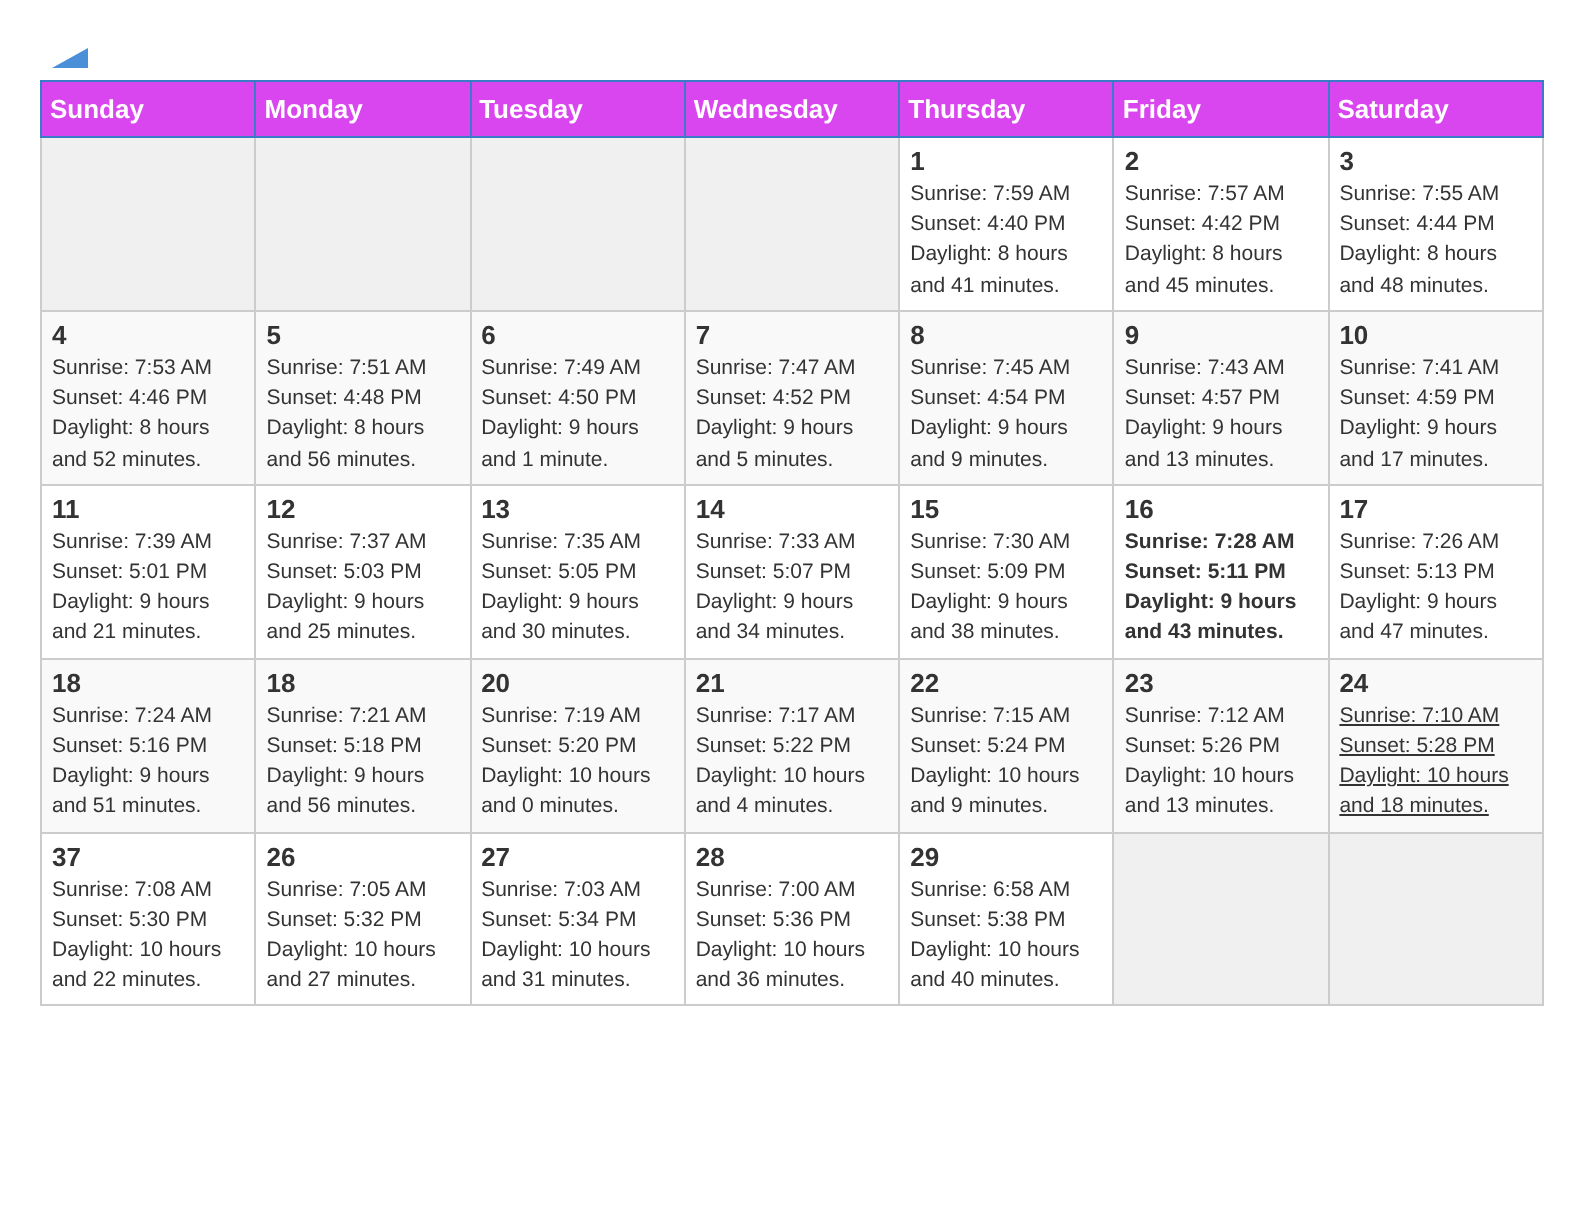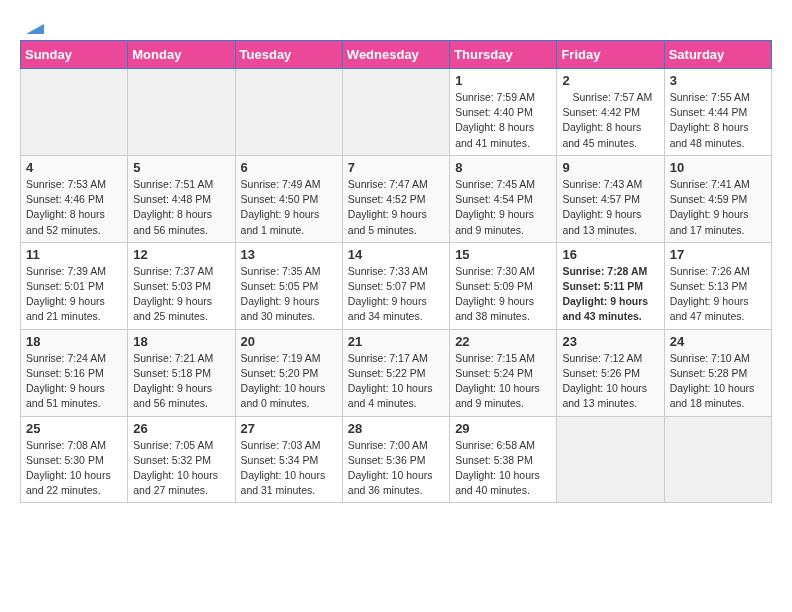--- a/index.html
+++ b/index.html
@@ -48,21 +48,21 @@
     .subtitle {
       font-size: 16px;
       color: #555;
     }
     table {
       width: 100%;
       border-collapse: collapse;
       table-layout: fixed;
     }
     thead tr th {
-      background-color: #ec4899;
+      background-color: #d946ef;
       color: #fff;
       font-size: 13px;
       font-weight: bold;
       padding: 6px 4px;
       text-align: left;
       border: 1px solid #3a7bc8;
     }
     tbody tr td {
       border: 1px solid #ccc;
       vertical-align: top;
@@ -126,21 +126,21 @@
   <tbody id="calendar-body">
       <tr>
         <td class="empty-cell"></td>
         <td class="empty-cell"></td>
         <td class="empty-cell"></td>
         <td class="empty-cell"></td>
         <td><span class="day-number">1</span><span class="day-info" style="white-space: pre-line;">Sunrise: 7:59 AM
 Sunset: 4:40 PM
 Daylight: 8 hours
 and 41 minutes.</span></td>
-        <td><span class="day-number">2</span><span class="day-info" style="white-space: pre-line; margin-left: 10px;">Sunrise: 7:57 AM
+        <td><span class="day-number">2</span><span class="day-info" style="white-space: pre-line;">Sunrise: 7:57 AM
 Sunset: 4:42 PM
 Daylight: 8 hours
 and 45 minutes.</span></td>
         <td><span class="day-number">3</span><span class="day-info" style="white-space: pre-line;">Sunrise: 7:55 AM
 Sunset: 4:44 PM
 Daylight: 8 hours
 and 48 minutes.</span></td>
       </tr>
       <tr>
         <td><span class="day-number">4</span><span class="day-info" style="white-space: pre-line;">Sunrise: 7:53 AM
@@ -220,27 +220,27 @@
 Daylight: 10 hours
 and 4 minutes.</span></td>
         <td><span class="day-number">22</span><span class="day-info" style="white-space: pre-line;">Sunrise: 7:15 AM
 Sunset: 5:24 PM
 Daylight: 10 hours
 and 9 minutes.</span></td>
         <td><span class="day-number">23</span><span class="day-info" style="white-space: pre-line;">Sunrise: 7:12 AM
 Sunset: 5:26 PM
 Daylight: 10 hours
 and 13 minutes.</span></td>
-        <td><span class="day-number">24</span><span class="day-info" style="white-space: pre-line;">Sunrise: 7:10 AM
+        <td><span class="day-number">24</span><span class="day-info" style="white-space: pre-line; text-decoration: underline;">Sunrise: 7:10 AM
 Sunset: 5:28 PM
 Daylight: 10 hours
 and 18 minutes.</span></td>
       </tr>
       <tr>
-        <td><span class="day-number">25</span><span class="day-info" style="white-space: pre-line;">Sunrise: 7:08 AM
+        <td><span class="day-number">37</span><span class="day-info" style="white-space: pre-line;">Sunrise: 7:08 AM
 Sunset: 5:30 PM
 Daylight: 10 hours
 and 22 minutes.</span></td>
         <td><span class="day-number">26</span><span class="day-info" style="white-space: pre-line;">Sunrise: 7:05 AM
 Sunset: 5:32 PM
 Daylight: 10 hours
 and 27 minutes.</span></td>
         <td><span class="day-number">27</span><span class="day-info" style="white-space: pre-line; text-align: right;">Sunrise: 7:03 AM
 Sunset: 5:34 PM
 Daylight: 10 hours

